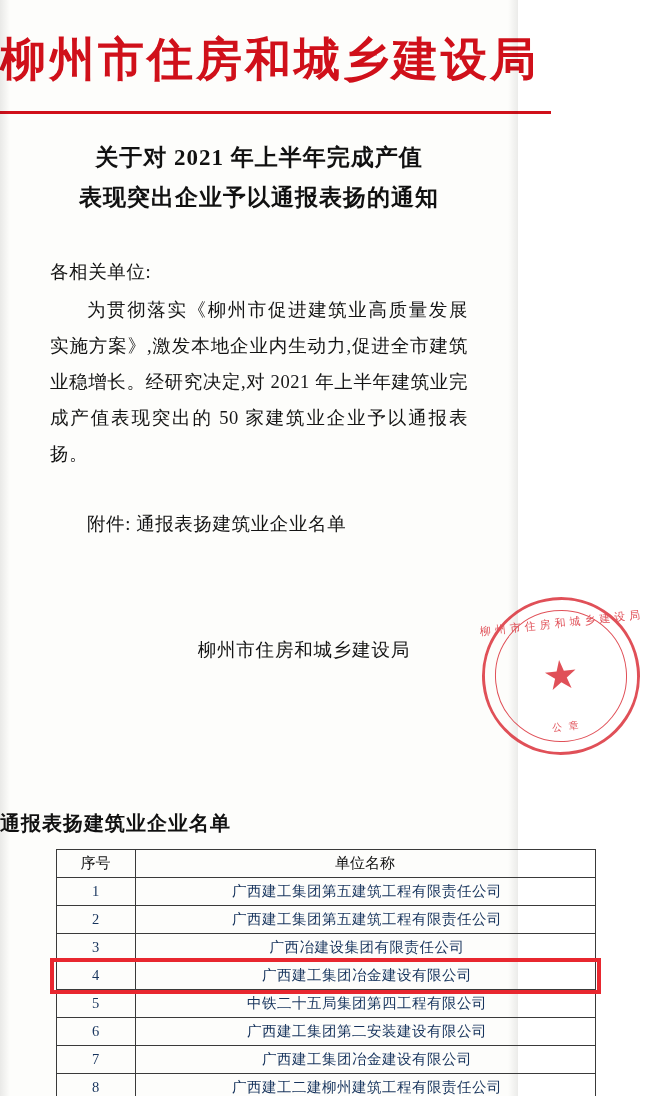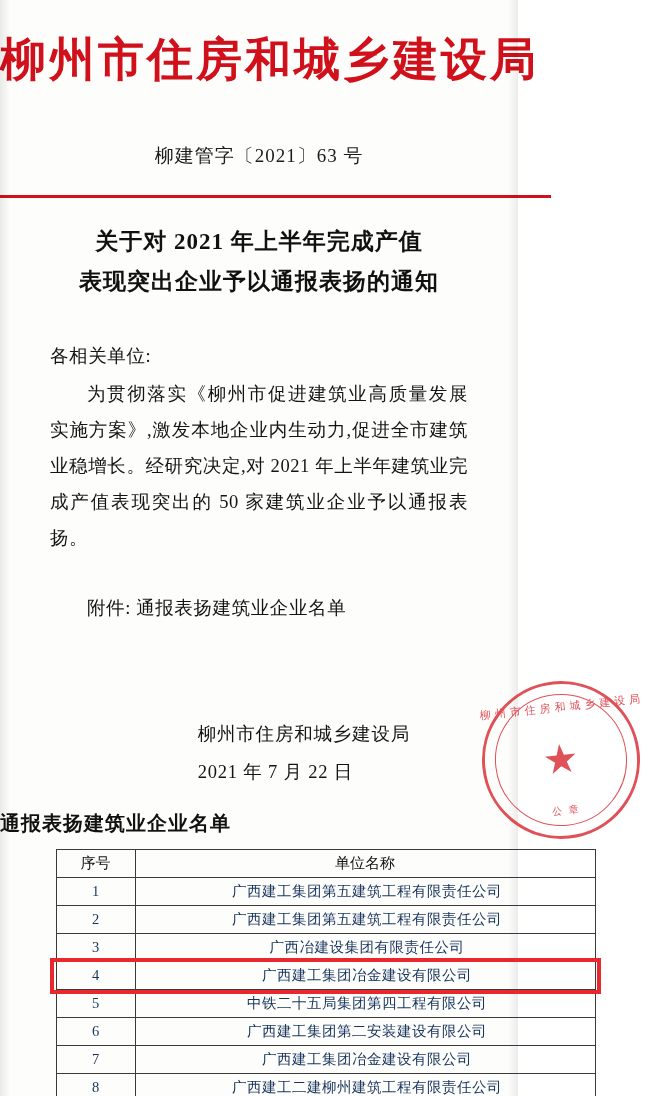--- a/index.html
+++ b/index.html
@@ -214,21 +214,20 @@
 
 <div class="page">
 
   <div class="edge-shadow-left"></div>
   <div class="edge-shadow-right"></div>
 
   <div class="letterhead">
     <div class="letterhead-title">柳州市住房和城乡建设局</div>
   </div>
 
-  <div class="doc-number">柳建管字〔2021〕63 号</div>
 
   <div class="red-rule"></div>
 
   <div class="doc-title">
     <div>关于对 2021 年上半年完成产值</div>
     <div>表现突出企业予以通报表扬的通知</div>
   </div>
 
   <div class="body-wrap">
     <div class="salutation">各相关单位:</div>
@@ -237,21 +236,20 @@
 
     <div class="sign-block">
       <div class="seal">
         <div class="seal-inner"></div>
         <div class="seal-text-top">柳州市住房和城乡建设局</div>
         <div class="seal-star">★</div>
         <div class="seal-text-bottom">公 章</div>
       </div>
       <div class="sign-lines">
         <div>柳州市住房和城乡建设局</div>
-        <div>2021 年 7 月 22 日</div>
       </div>
     </div>
   </div>
 
   <div class="list-section">
     <div class="list-title">通报表扬建筑业企业名单</div>
     <table class="list">
       <thead>
         <tr>
           <th class="num">序号</th>

